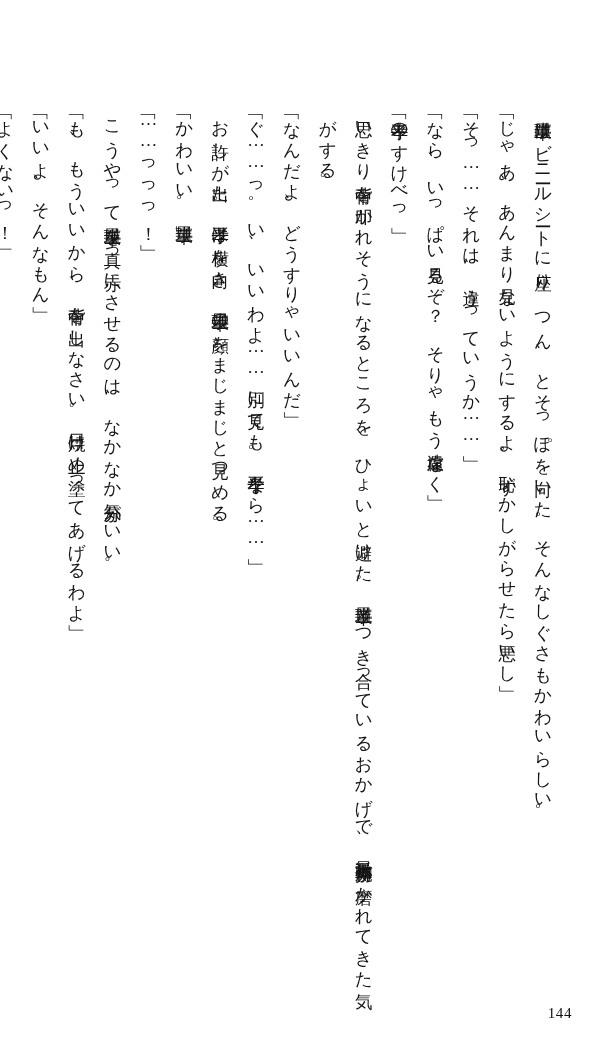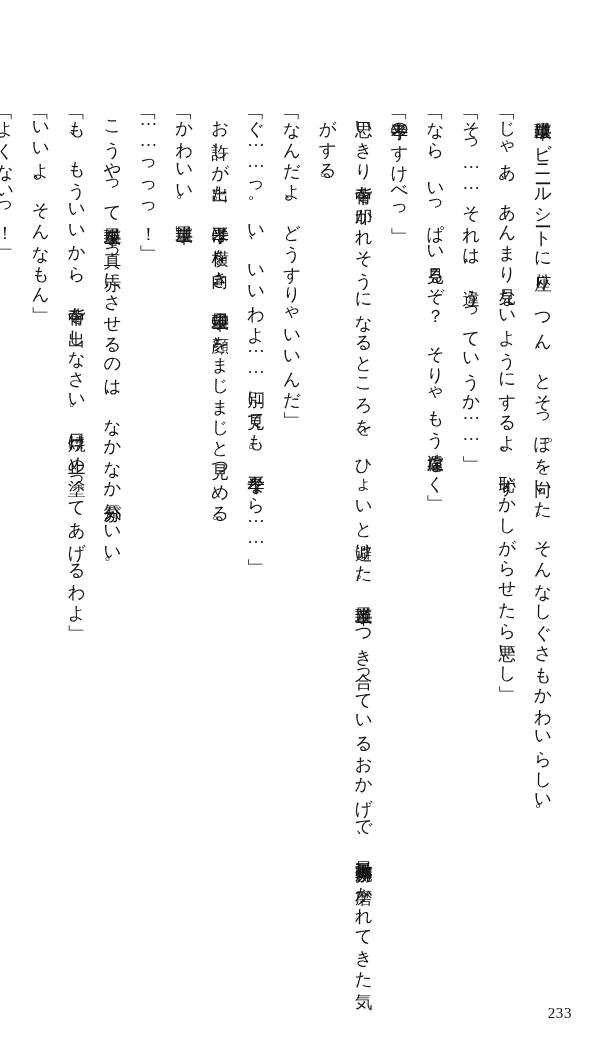--- a/index.html
+++ b/index.html
@@ -71,15 +71,15 @@
     <p class="indent-0">お許しが出た。孝平は横を向き、瑛里華の顔をまじまじと見つめる。</p>
     <p class="indent-1">「かわいい。瑛里華」</p>
     <p class="indent-1">「……っっっ！」</p>
     <p class="indent-0">こうやって瑛里華を真っ赤にさせるのは、なかなか気分がいい。</p>
     <p class="indent-1">「も、もういいから、背中を出しなさい。日焼け止め塗ってあげるわよ」</p>
     <p class="indent-1">「いいよ、そんなもん」</p>
     <p class="indent-1">「よくないっ！」</p>
 
   </div>
 
-  <div id="page-number">233</div>
+  <div id="page-number">144</div>
 
 </div>
 
 </body></html>

